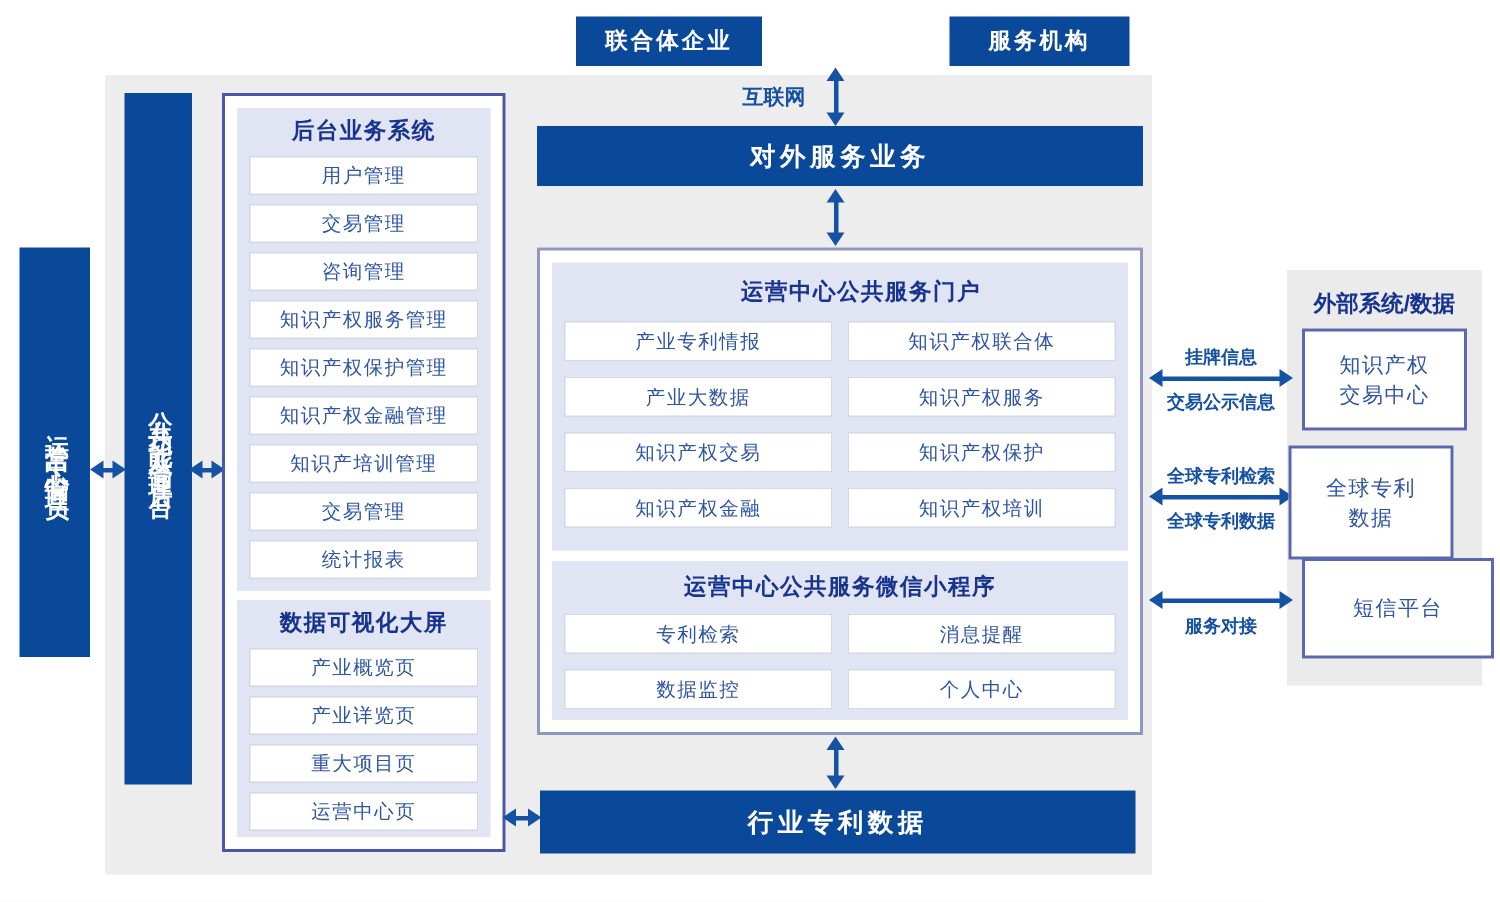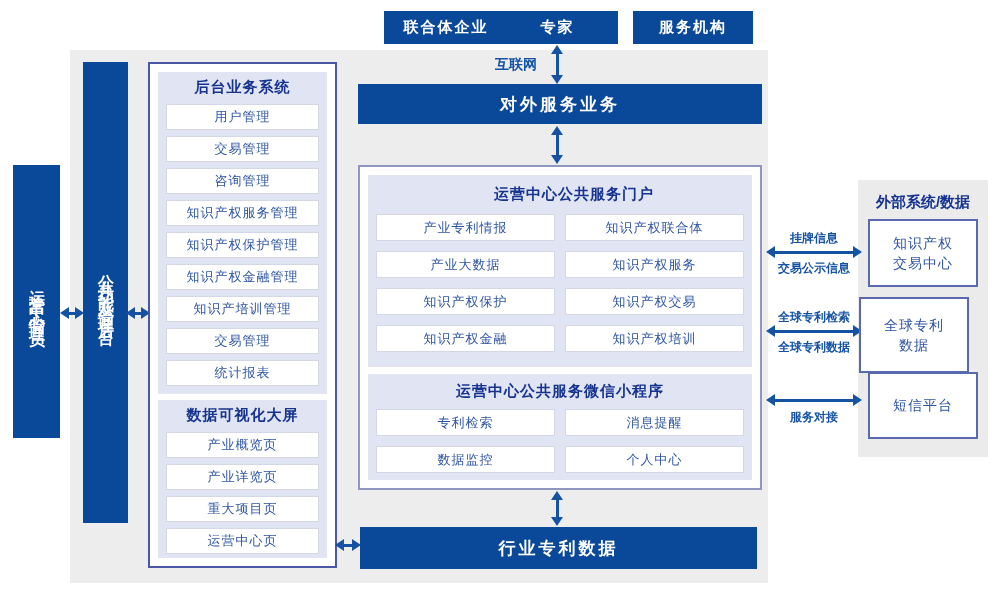--- a/index.html
+++ b/index.html
@@ -58,23 +58,20 @@
 </head>
 <body>
 
 <div class="canvas">
 
   <div class="bg-gray" style="left:70px;top:50px;width:698px;height:533px;"></div>
   <div class="bg-gray" style="left:858px;top:180px;width:130px;height:277px;background:#ebebec;"></div>
 
   <div class="bluebox actor" style="left:358px;top:11px;width:124px;height:33px;margin-left:26px;">
     <span>联合体企业</span>
-  </div>
-  <div class="bluebox actor" style="left:497px;top:11px;width:121px;height:33px;">
-    <span>专家</span>
   </div>
   <div class="bluebox actor" style="left:633px;top:11px;width:120px;height:33px;">
     <span>服务机构</span>
   </div>
 
   <div class="lbl" style="left:486px;top:56px;width:60px;font-size:14px;">互联网</div>
   <div class="av" style="left:551px;top:45px;height:39px;">
     <span class="hd-t"></span>
       <span class="ln"></span>
       <span class="hd-b"></span>
@@ -135,22 +132,22 @@
   </div>
 
   <div class="outerbox outer-center" style="left:358px;top:165px;width:404px;height:325px;">
     <div class="panel" style="left:8px;top:8px;width:384px;height:192px;">
       <div class="panel-title" style="margin-top:10px;padding-left:28px;">运营中心公共服务门户</div>
       <div class="grid2" style="top:39px;">
         <div class="item">产业专利情报</div>
         <div class="item">知识产权联合体</div>
         <div class="item">产业大数据</div>
         <div class="item">知识产权服务</div>
+        <div class="item">知识产权交易</div>
         <div class="item">知识产权保护</div>
-        <div class="item">知识产权交易</div>
         <div class="item">知识产权金融</div>
         <div class="item">知识产权培训</div>
       </div>
     </div>
     <div class="panel" style="left:8px;top:207px;width:384px;height:106px;">
       <div class="panel-title" style="margin-top:8px;">运营中心公共服务微信小程序</div>
       <div class="grid2" style="top:35px;">
         <div class="item">专利检索</div>
         <div class="item">消息提醒</div>
         <div class="item">数据监控</div>
@@ -200,17 +197,17 @@
 
   <div class="ext-title" style="left:860px;top:193px;width:126px;">外部系统/数据</div>
   <div class="ext-box" style="left:868px;top:219px;width:110px;height:68px;">
     <span>知识产权</span>
     <span>交易中心</span>
   </div>
   <div class="ext-box" style="left:859px;top:297px;width:110px;height:76px;">
     <span>全球专利</span>
     <span>数据</span>
   </div>
-  <div class="ext-box" style="left:868px;top:372px;width:110px;height:67px;">
+  <div class="ext-box" style="left:868px;top:372px;width:128px;height:67px;">
     <span>短信平台</span>
   </div>
 
 </div>
 
 </body></html>

